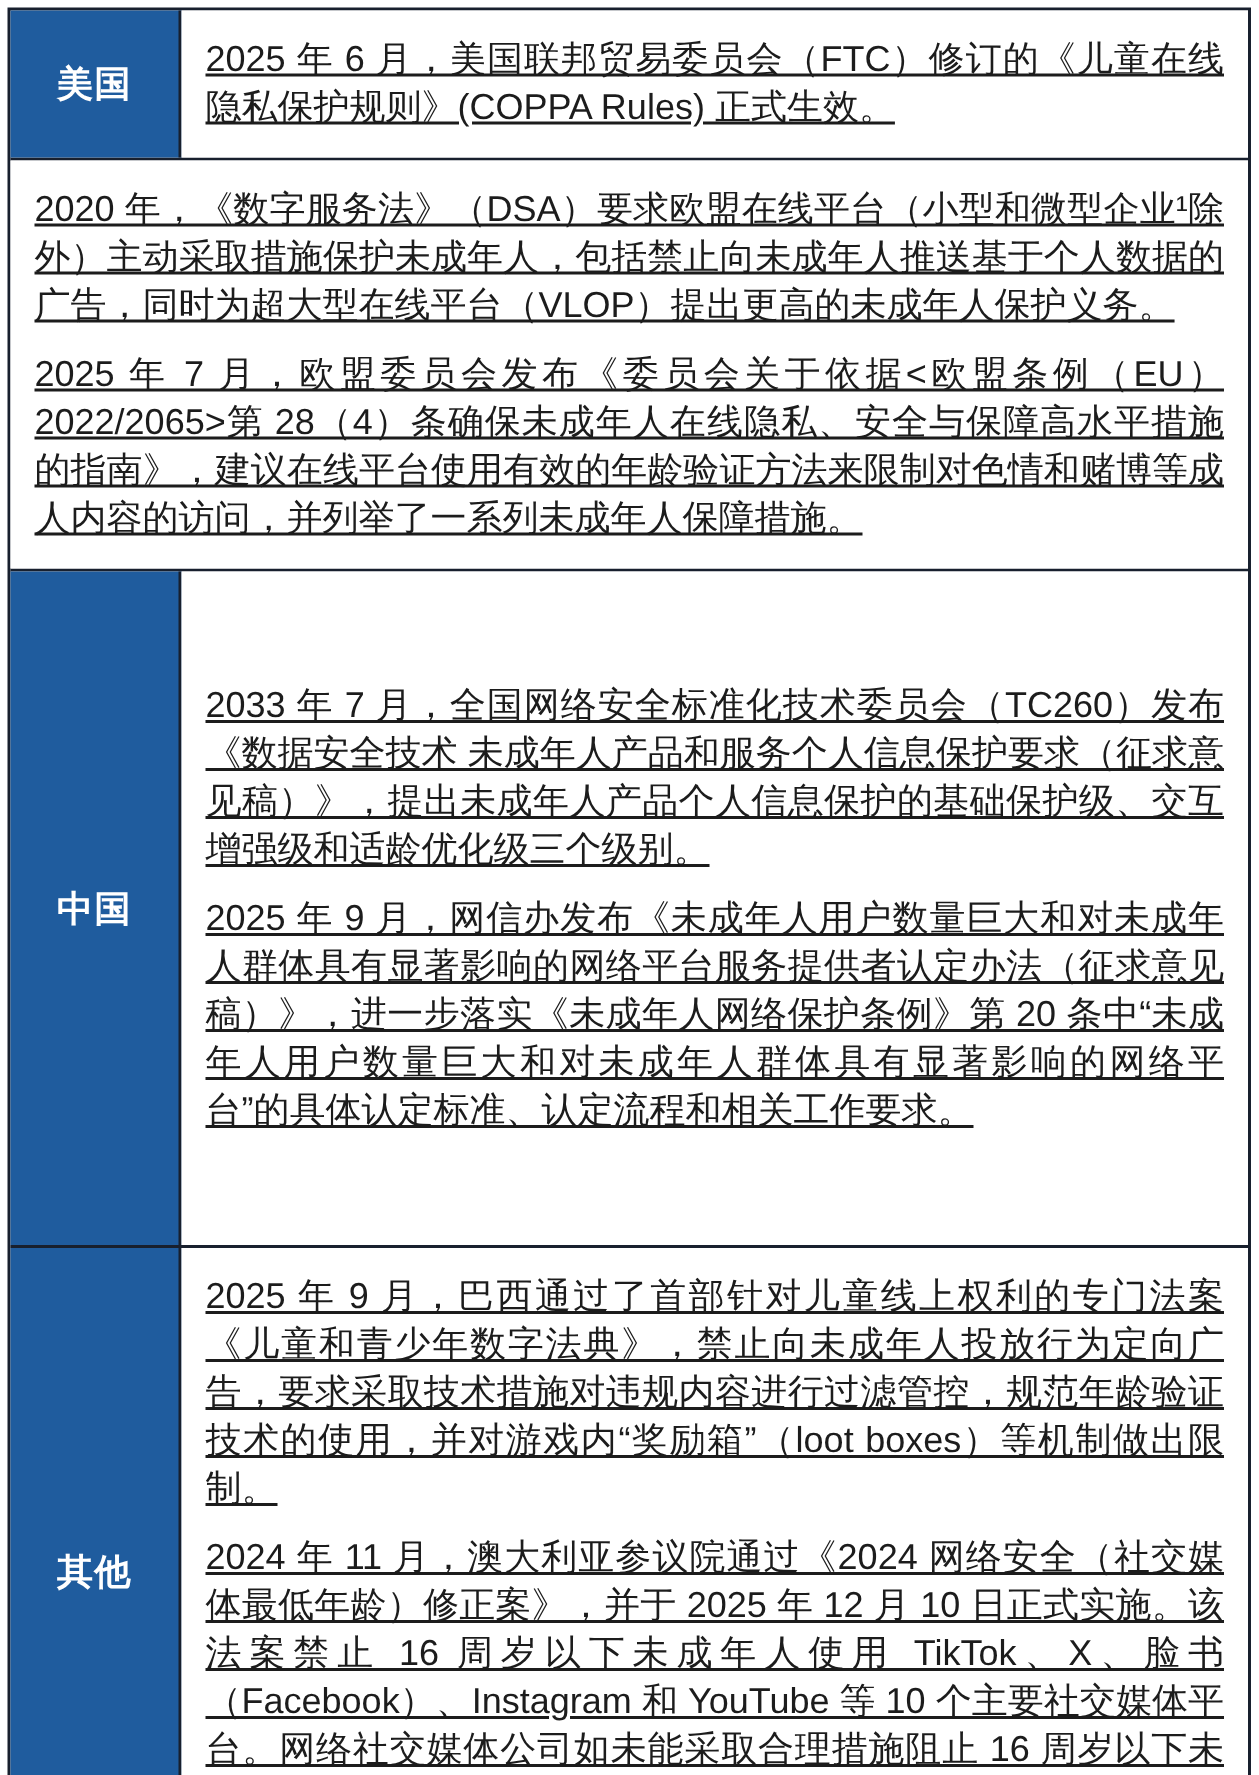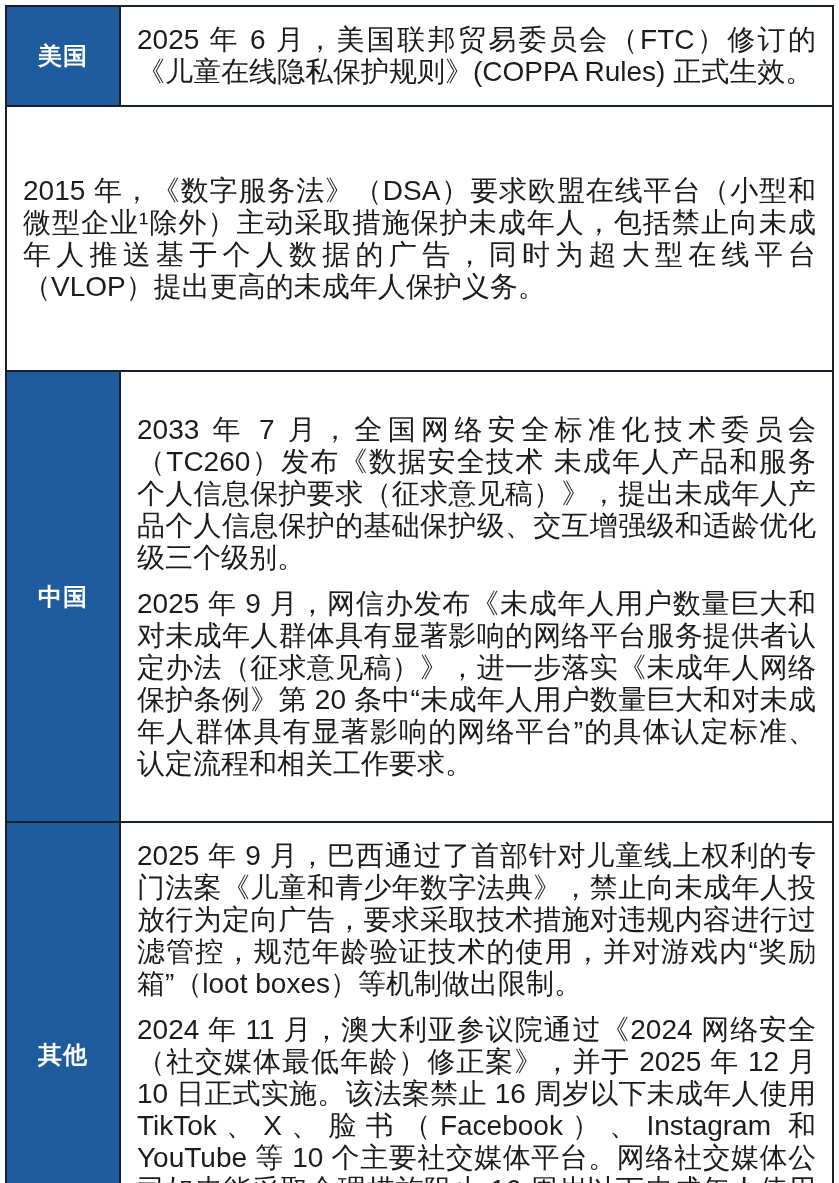--- a/index.html
+++ b/index.html
@@ -47,43 +47,45 @@
   .content-cell{
     flex:1;
     background:#ffffff;
     padding:10px 16px 10px 16px;
     display:flex;
     flex-direction:column;
     justify-content:center;
   }
   .para{
     color:var(--text);
-    font-size:28px;
+    font-size:24px;
     line-height:32px;
     text-align:justify;
     margin:7px 0;
+    text-decoration:underline;
   }
 </style>
 </head>
 <body>
 
 <div class="table-wrap">
 
   <div class="trow">
     <div class="region-cell">
       <span class="region-label">美国</span>
     </div>
     <div class="content-cell">
       <p class="para">2025 年 6 月，美国联邦贸易委员会（FTC）修订的《儿童在线隐私保护规则》(COPPA Rules) 正式生效。</p>
     </div>
   </div>
 
   <div class="trow">
     <div class="content-cell">
-      <p class="para">2015 年，《数字服务法》（DSA）要求欧盟在线平台（小型和微型企业¹除外）主动采取措施保护未成年人，包括禁止向未成年人推送基于个人数据的广告，同时为超大型在线平台（VLOP）提出更高的未成年人保护义务。</p>
+      <p class="para">2020 年，《数字服务法》（DSA）要求欧盟在线平台（小型和微型企业¹除外）主动采取措施保护未成年人，包括禁止向未成年人推送基于个人数据的广告，同时为超大型在线平台（VLOP）提出更高的未成年人保护义务。</p>
+      <p class="para">2025 年 7 月，欧盟委员会发布《委员会关于依据&lt;欧盟条例（EU）2022/2065&gt;第 28（4）条确保未成年人在线隐私、安全与保障高水平措施的指南》，建议在线平台使用有效的年龄验证方法来限制对色情和赌博等成人内容的访问，并列举了一系列未成年人保障措施。</p>
     </div>
   </div>
 
   <div class="trow">
     <div class="region-cell">
       <span class="region-label">中国</span>
     </div>
     <div class="content-cell">
       <p class="para">2033 年 7 月，全国网络安全标准化技术委员会（TC260）发布《数据安全技术 未成年人产品和服务个人信息保护要求（征求意见稿）》，提出未成年人产品个人信息保护的基础保护级、交互增强级和适龄优化级三个级别。</p>
       <p class="para">2025 年 9 月，网信办发布《未成年人用户数量巨大和对未成年人群体具有显著影响的网络平台服务提供者认定办法（征求意见稿）》，进一步落实《未成年人网络保护条例》第 20 条中“未成年人用户数量巨大和对未成年人群体具有显著影响的网络平台”的具体认定标准、认定流程和相关工作要求。</p>

